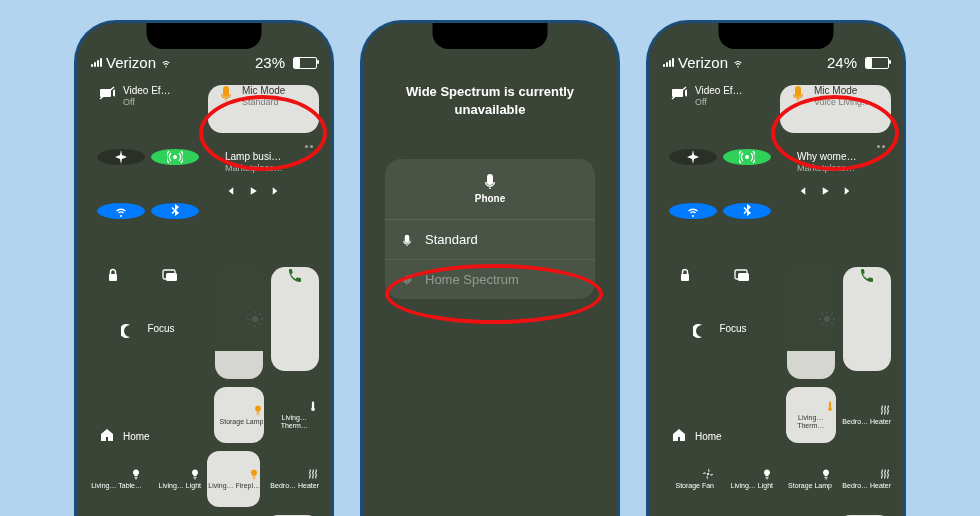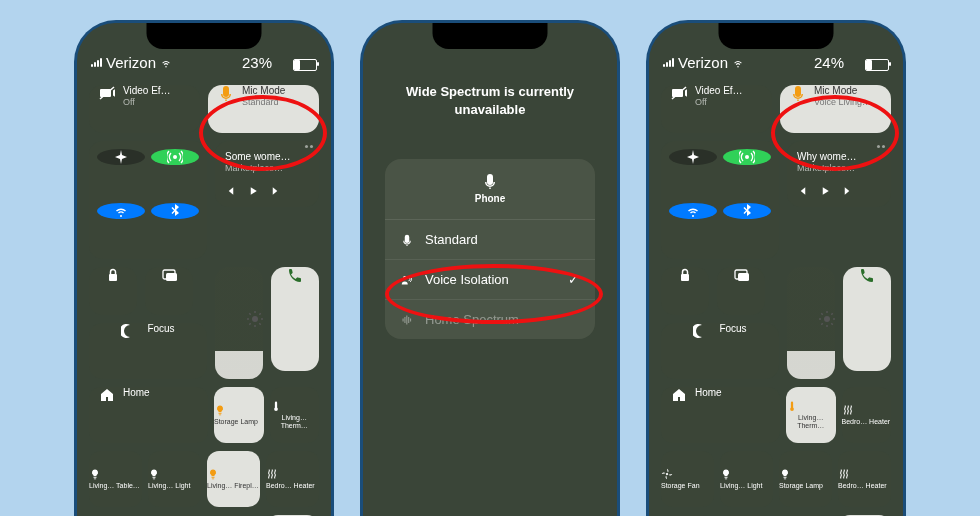--- a/index.html
+++ b/index.html
@@ -4,21 +4,21 @@
 <style>
 body{margin:0;background:#b3d4ee;font-family:-apple-system,BlinkMacSystemFont,sans-serif;display:flex;justify-content:center;align-items:flex-start;gap:26px;padding:20px 0;height:516px;box-sizing:border-box;overflow:hidden}
 .phone{width:260px;height:540px;background:#1a4d7a;border-radius:42px;padding:3px;box-sizing:border-box;position:relative}
 .screen{width:100%;height:100%;background:#3a4538;border-radius:38px;position:relative;overflow:hidden}
 .notch{position:absolute;top:0;left:50%;transform:translateX(-50%);width:115px;height:26px;background:#000;border-radius:0 0 16px 16px;z-index:10}
 .header{display:flex;justify-content:center;align-items:center;gap:4px;padding-top:11px;color:#fff;font-size:11px;font-weight:500}
 .header .dot{width:14px;height:14px;background:#f39c12;border-radius:50%;display:flex;align-items:center;justify-content:center}
 .header .dot svg{width:8px;height:8px}
 .status{display:flex;justify-content:space-between;padding:6px 14px;color:#fff;font-size:15px}
 .status .left{display:flex;align-items:center;gap:4px}
-.status .right{display:flex;align-items:flex-end;gap:21px}
+.status .right{display:flex;align-items:center;gap:8px}
 .bars{display:flex;gap:1px;align-items:flex-end}
 .bars span{width:2px;background:#fff;border-radius:1px}
 .bars span:nth-child(1){height:3px}.bars span:nth-child(2){height:5px}.bars span:nth-child(3){height:7px}.bars span:nth-child(4){height:9px}
 .battery{width:22px;height:10px;border:1px solid #fff;border-radius:2px;position:relative}
 .battery::after{content:'';position:absolute;right:-3px;top:2px;width:2px;height:4px;background:#fff;border-radius:1px}
 .battery .fill{height:100%;width:25%;background:#fff;border-radius:1px}
 .cc{padding:8px 12px;display:flex;flex-direction:column;gap:8px}
 .row{display:flex;gap:8px}
 .tile{background:rgba(60,70,55,.6);border-radius:14px;display:flex;align-items:flex-start;justify-content:center;position:relative}
 .tile.light{background:rgba(240,240,235,.92)}
@@ -28,21 +28,21 @@
 .tile-text.dark{color:#333}
 .tile-sub{color:rgba(255,255,255,.6);font-size:9px}
 .tile-sub.dark{color:#777}
 .quad{width:118px;height:118px;padding:8px;box-sizing:border-box;display:grid;grid-template-columns:1fr 1fr;grid-template-rows:1fr 1fr;gap:6px}
 .circle{border-radius:50%;display:flex;align-items:center;justify-content:center}
 .c-dark{background:#2a3028}.c-green{background:#30d158}.c-blue{background:#007aff}
 .wide{height:48px;flex:1;display:flex;padding:0 14px;gap:10px}
 .square{width:48px;height:48px}
 .tall{width:48px;height:104px}
 .home-row{display:flex;gap:6px}
-.home-tile{height:56px;border-radius:12px;flex:1;display:flex;flex-direction:column;align-items:flex-start;justify-content:center;gap:2px}
+.home-tile{height:56px;border-radius:12px;flex:1;display:flex;flex-direction:column;align-items:flex-end;justify-content:center;gap:2px}
 .home-tile.wide2{flex:2;flex-direction:row;padding:0 10px;justify-content:flex-start;gap:8px}
 .home-label{font-size:7px;text-align:center;line-height:1.1}
 .white{color:#fff}.dark{color:#333}
 .ring{position:absolute;border:4px solid #e11;border-radius:50%;pointer-events:none;z-index:5}
 .icon{width:16px;height:16px;fill:#fff}.icon.sm{width:12px;height:12px}.icon.orange{fill:#f39c12}
 .menu-screen{display:flex;flex-direction:column;align-items:center;padding-top:60px}
 .menu-title{color:#fff;font-size:13px;font-weight:600;text-align:center;padding:0 30px;line-height:1.4}
 .menu-card{margin-top:40px;width:210px;background:rgba(80,90,75,.75);border-radius:16px;overflow:hidden}
 .menu-head{display:flex;flex-direction:column;align-items:center;padding:14px;border-bottom:1px solid rgba(255,255,255,.1)}
 .menu-item{display:flex;align-items:center;gap:12px;padding:12px 16px;color:#fff;font-size:13px;border-bottom:1px solid rgba(255,255,255,.08);position:relative}
@@ -239,21 +239,21 @@
                 <use href="#bt"></use>
               </svg>
             </div>
 </div>
 <div class="tile media-tile">
 <div class="dots">
               <span></span>
               <span></span>
             </div>
 <div>
-              <div class="tile-text">Some wome…</div>
+              <div class="tile-text">Lamp busi…</div>
               <div class="tile-sub">Marketplace…</div>
             </div>
 <div class="small-controls">
 <svg class="icon sm" viewBox="0 0 16 16">
                 <use href="#back"></use>
               </svg>
 <svg class="icon sm" viewBox="0 0 16 16">
                 <use href="#play"></use>
               </svg>
 <svg class="icon sm" viewBox="0 0 16 16">
@@ -360,27 +360,20 @@
             <use href="#mic"></use>
           </svg>
           <div class="tile-text" style="margin-top:4px;font-weight:600">Phone</div>
         </div>
 <div class="menu-item">
           <svg class="icon sm" viewBox="0 0 16 16">
             <use href="#mic"></use>
           </svg>
           <span>Standard</span>
         </div>
-<div class="menu-item">
-          <svg class="icon sm" viewBox="0 0 16 16">
-            <use href="#head"></use>
-          </svg>
-          <span>Voice Isolation</span>
-          <span class="check">✓</span>
-        </div>
 <div class="menu-item" style="opacity:.4">
           <svg class="icon sm" viewBox="0 0 16 16">
             <use href="#waves"></use>
           </svg>
           <span>Home Spectrum</span>
         </div>
 </div>
 <div class="ring" style="width:210px;height:52px;top:241px;left:22px"></div>
 
 </div>

